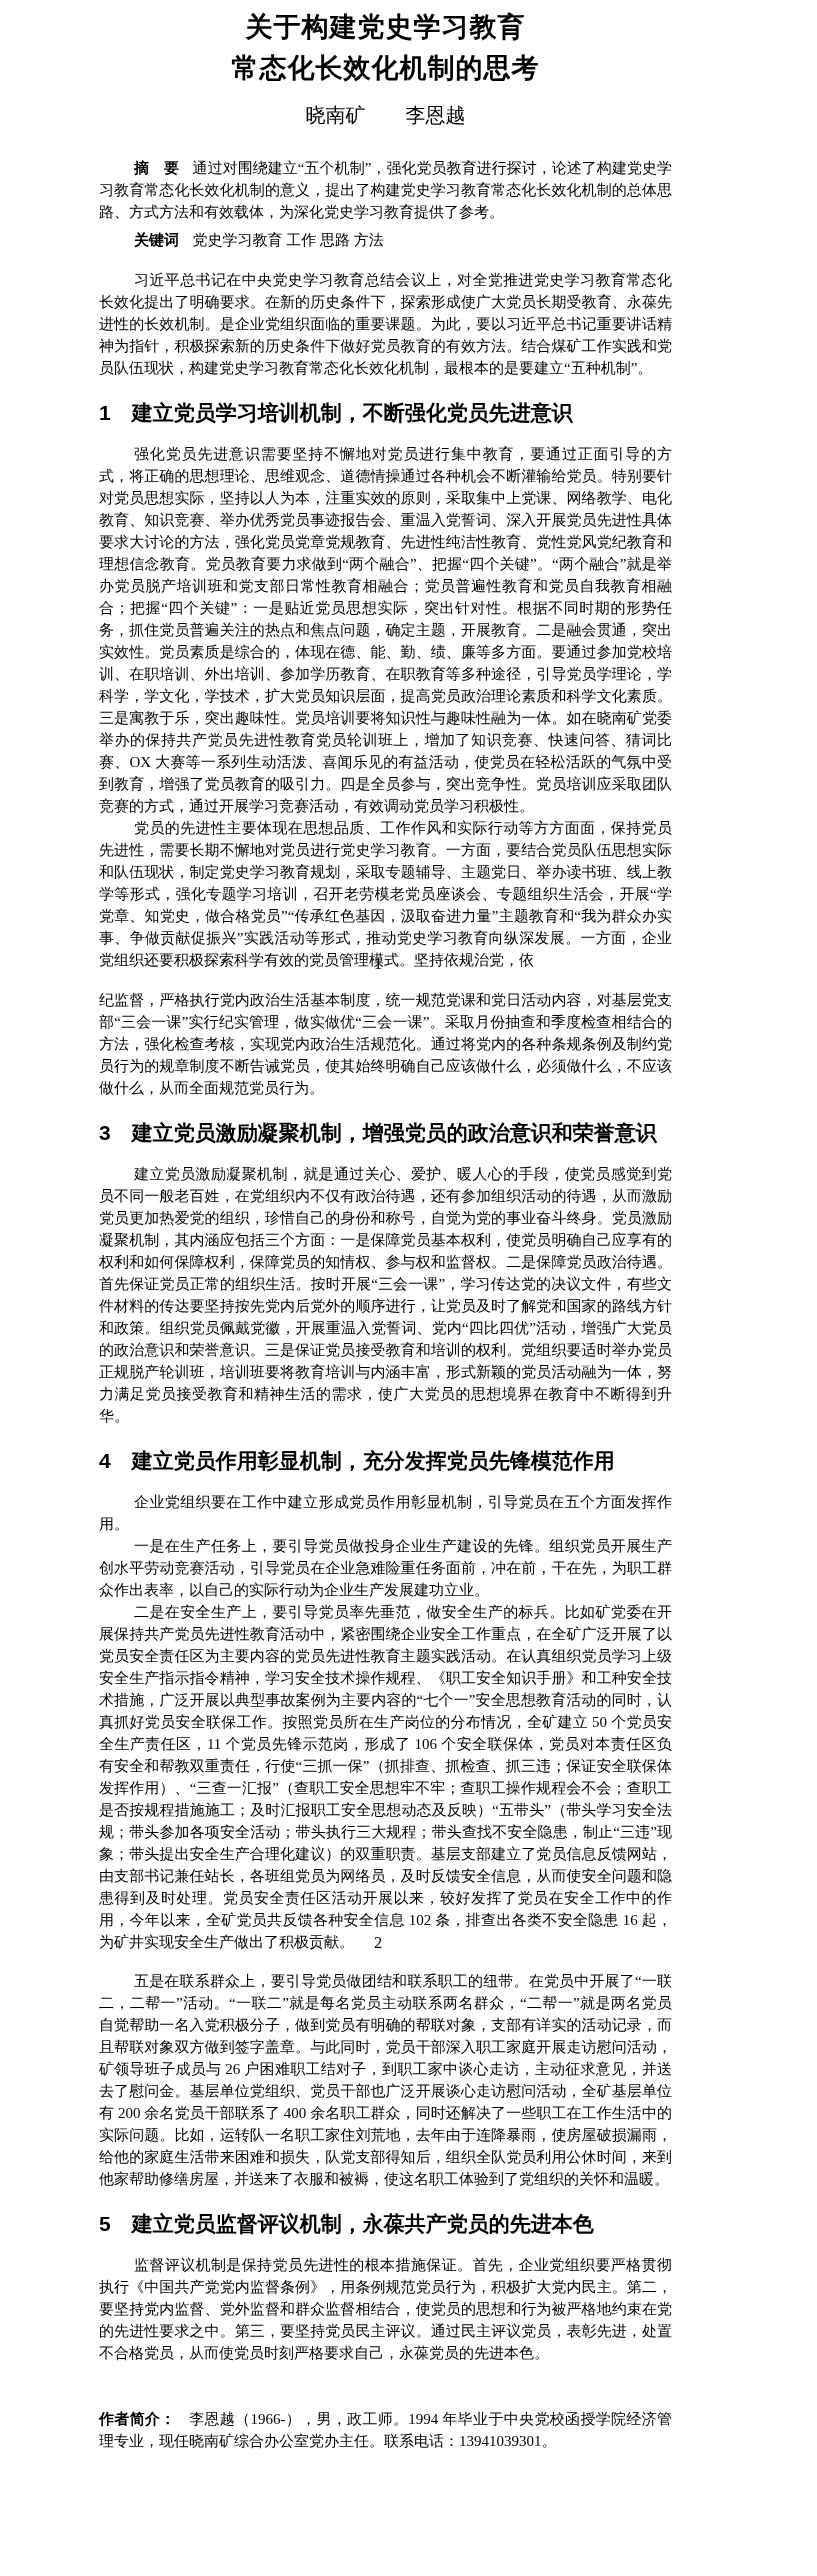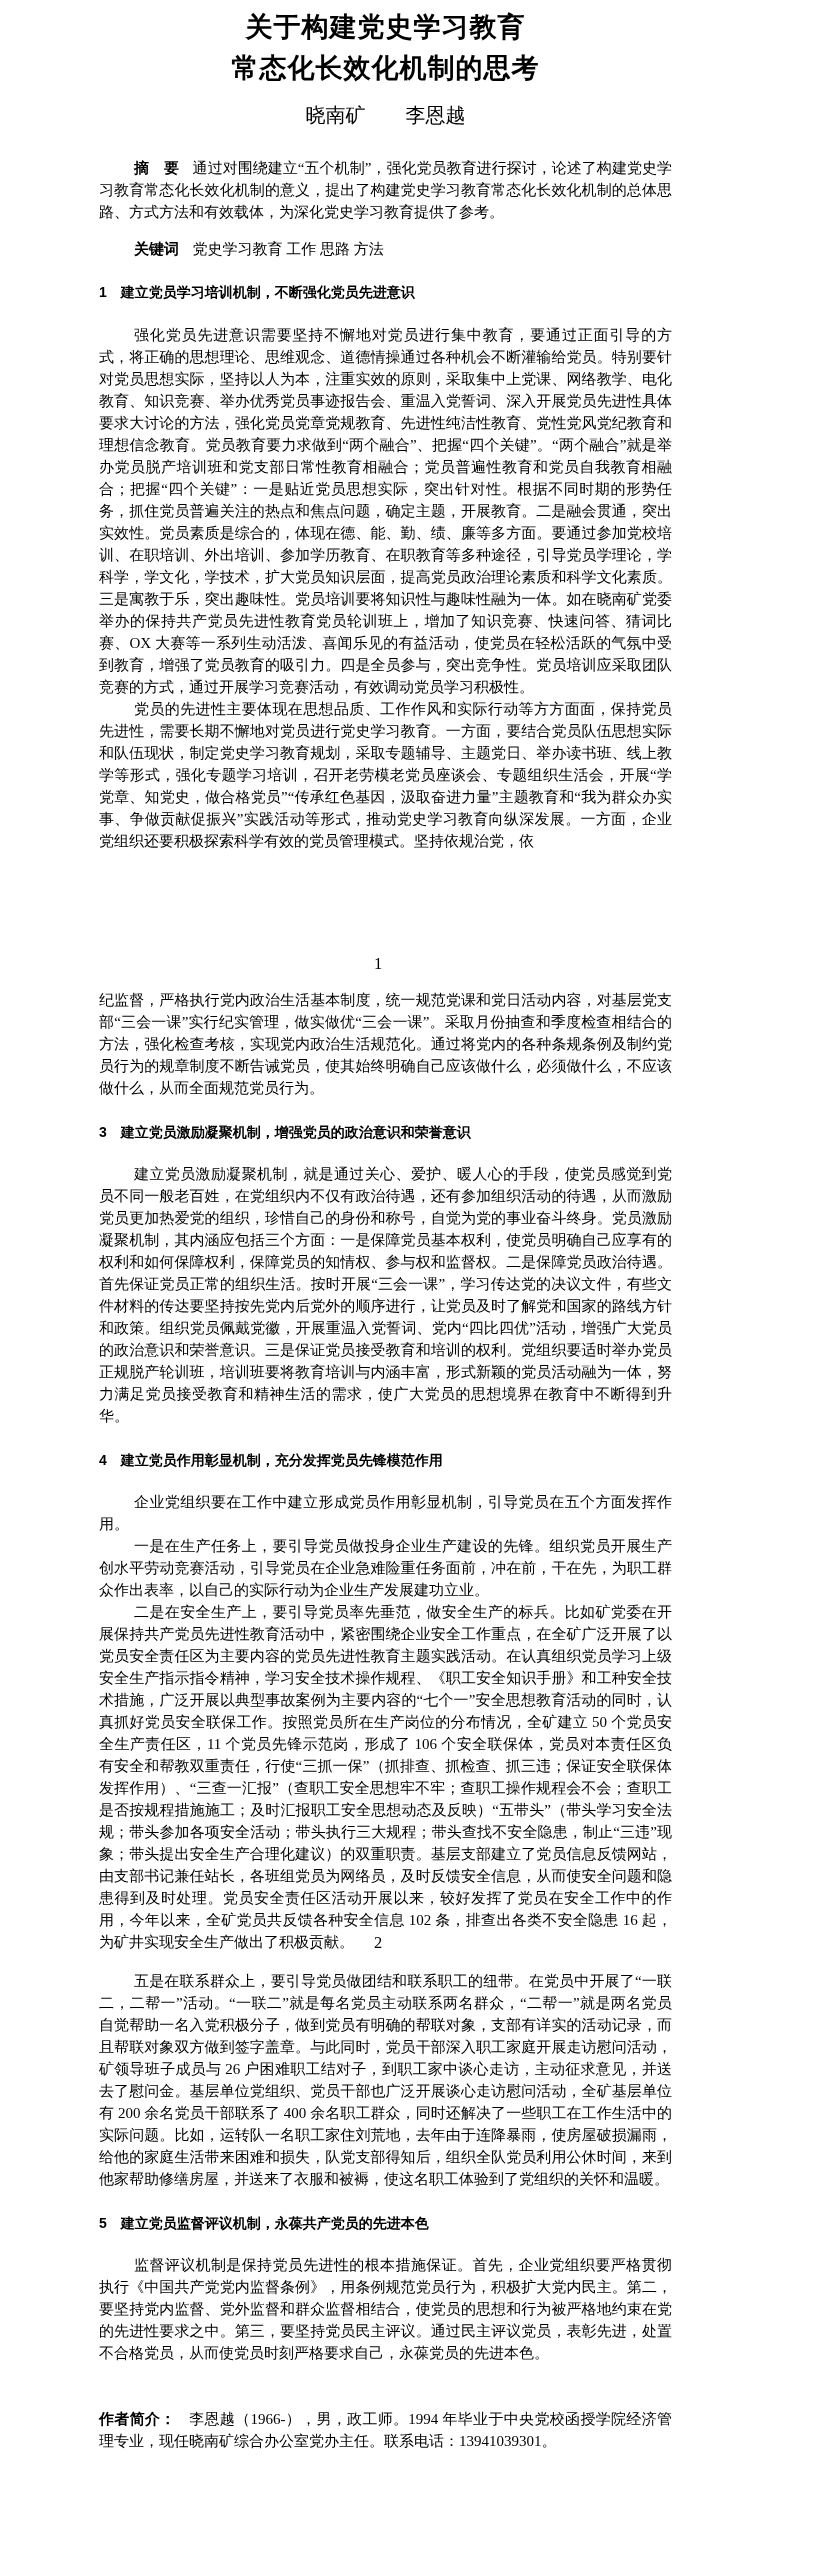--- a/index.html
+++ b/index.html
@@ -54,28 +54,28 @@
   }
   .para.no-indent { text-indent: 0; }
 
   .inline-label {
     font-family: "Liberation Sans", "DejaVu Sans", sans-serif;
     font-weight: bold;
     margin-right: 0.9em;
   }
 
   .abstract { margin-top: 30px; }
-  .keywords { margin-top: 15px; }
+  .keywords { margin-top: 6px; }
   .intro    { margin-top: 18.5px; }
 
   .heading {
     margin: 20.6px 0 18.5px 0;
     font-family: "Liberation Sans", "DejaVu Sans", sans-serif;
     font-weight: bold;
-    font-size: 14px;
+    font-size: 21px;
     line-height: 25px;
   }
 
   .author-para { margin-top: 44px; }
 
   .page-number {
     position: absolute;
     left: 0;
     right: 0;
     bottom: 6.2px;
@@ -95,20 +95,21 @@
       <span class="title-line">关于构建党史学习教育</span>
       <span class="title-line">常态化长效化机制的思考</span>
     </h1>
 
     <p class="byline">晓南矿　　李恩越</p>
 
     <p class="para abstract"><b class="inline-label">摘　要</b><span>通过对围绕建立“五个机制”，强化党员教育进行探讨，论述了构建党史学习教育常态化长效化机制的意义，提出了构建党史学习教育常态化长效化机制的总体思路、方式方法和有效载体，为深化党史学习教育提供了参考。</span></p>
 
     <p class="para keywords"><b class="inline-label">关键词</b><span>党史学习教育 工作 思路 方法</span></p>
 
+    <p class="para intro">习近平总书记在中央党史学习教育总结会议上，对全党推进党史学习教育常态化长效化提出了明确要求。在新的历史条件下，探索形成使广大党员长期受教育、永葆先进性的长效机制。是企业党组织面临的重要课题。为此，要以习近平总书记重要讲话精神为指针，积极探索新的历史条件下做好党员教育的有效方法。结合煤矿工作实践和党员队伍现状，构建党史学习教育常态化长效化机制，最根本的是要建立“五种机制”。</p>
 
     <h2 class="heading">1　建立党员学习培训机制，不断强化党员先进意识</h2>
     <p class="para">强化党员先进意识需要坚持不懈地对党员进行集中教育，要通过正面引导的方式，将正确的思想理论、思维观念、道德情操通过各种机会不断灌输给党员。特别要针对党员思想实际，坚持以人为本，注重实效的原则，采取集中上党课、网络教学、电化教育、知识竞赛、举办优秀党员事迹报告会、重温入党誓词、深入开展党员先进性具体要求大讨论的方法，强化党员党章党规教育、先进性纯洁性教育、党性党风党纪教育和理想信念教育。党员教育要力求做到“两个融合”、把握“四个关键”。“两个融合”就是举办党员脱产培训班和党支部日常性教育相融合；党员普遍性教育和党员自我教育相融合；把握“四个关键”：一是贴近党员思想实际，突出针对性。根据不同时期的形势任务，抓住党员普遍关注的热点和焦点问题，确定主题，开展教育。二是融会贯通，突出实效性。党员素质是综合的，体现在德、能、勤、绩、廉等多方面。要通过参加党校培训、在职培训、外出培训、参加学历教育、在职教育等多种途径，引导党员学理论，学科学，学文化，学技术，扩大党员知识层面，提高党员政治理论素质和科学文化素质。三是寓教于乐，突出趣味性。党员培训要将知识性与趣味性融为一体。如在晓南矿党委举办的保持共产党员先进性教育党员轮训班上，增加了知识竞赛、快速问答、猜词比赛、OX 大赛等一系列生动活泼、喜闻乐见的有益活动，使党员在轻松活跃的气氛中受到教育，增强了党员教育的吸引力。四是全员参与，突出竞争性。党员培训应采取团队竞赛的方式，通过开展学习竞赛活动，有效调动党员学习积极性。</p>
 
     <p class="para">党员的先进性主要体现在思想品质、工作作风和实际行动等方方面面，保持党员先进性，需要长期不懈地对党员进行党史学习教育。一方面，要结合党员队伍思想实际和队伍现状，制定党史学习教育规划，采取专题辅导、主题党日、举办读书班、线上教学等形式，强化专题学习培训，召开老劳模老党员座谈会、专题组织生活会，开展“学党章、知党史，做合格党员”“传承红色基因，汲取奋进力量”主题教育和“我为群众办实事、争做贡献促振兴”实践活动等形式，推动党史学习教育向纵深发展。一方面，企业党组织还要积极探索科学有效的党员管理模式。坚持依规治党，依</p>
 
     <div class="page-number">1</div>
   </section>
 
   <section class="page page-2">

